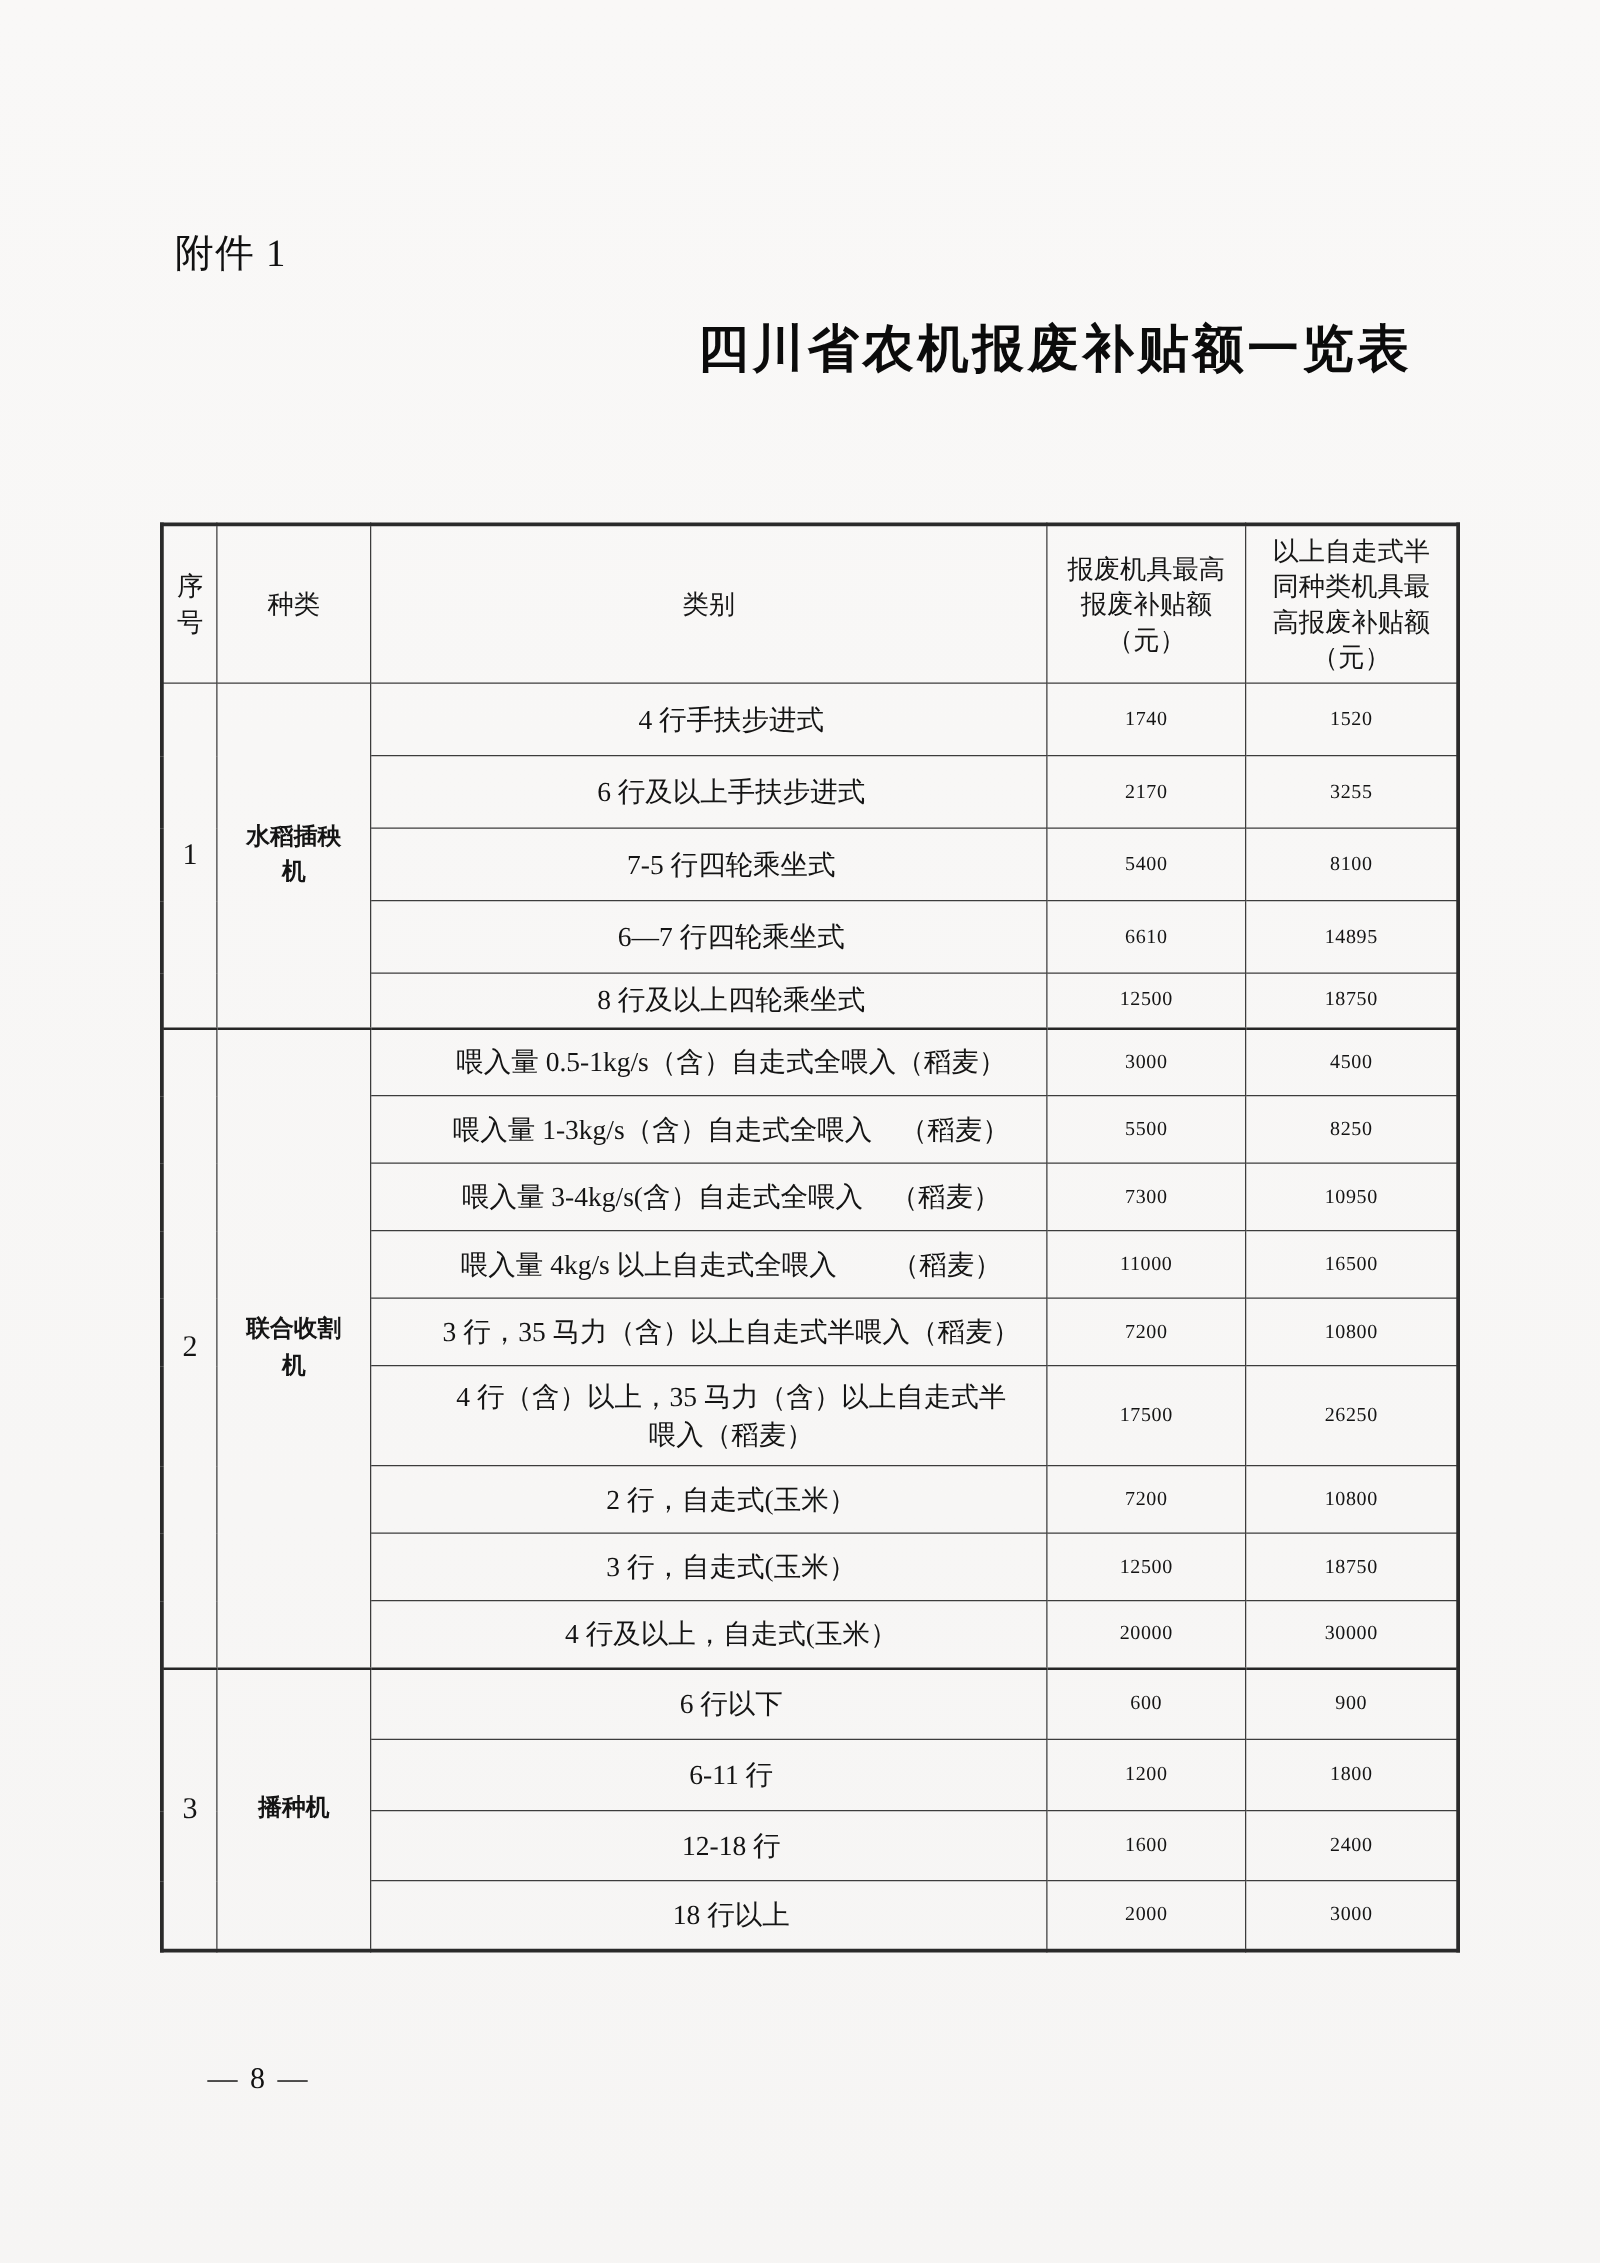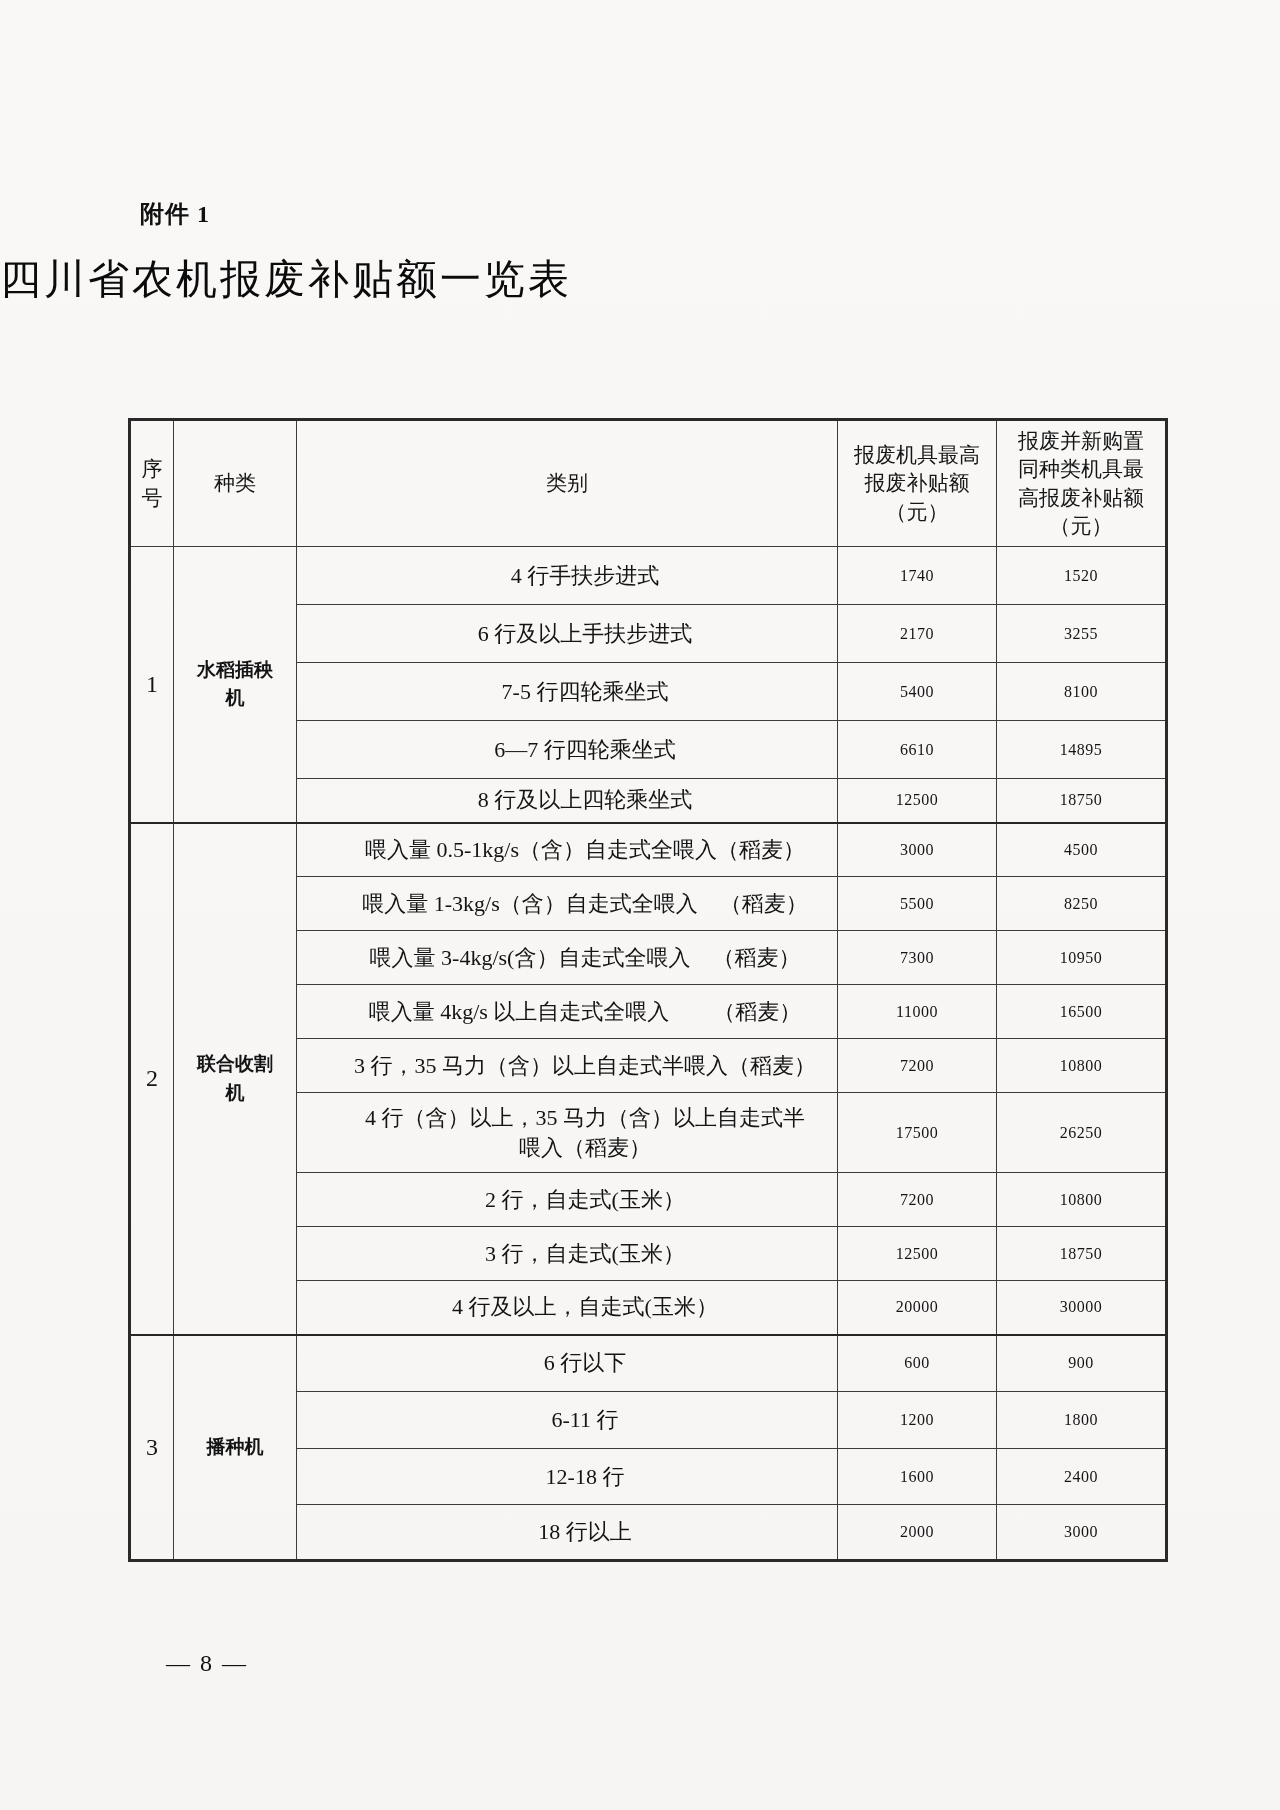--- a/index.html
+++ b/index.html
@@ -5,27 +5,27 @@
   html,body{margin:0;padding:0;}
   body{
     width:1280px;height:1810px;
     background:#f7f6f5;
     font-family:"Liberation Serif","DejaVu Serif",serif;
     color:#141414;
     position:relative;
   }
   .page{position:absolute;inset:0;background:linear-gradient(180deg,#f9f8f7 0%,#f6f5f4 100%);}
   .attachment{
-    position:absolute;left:140px;top:198px;
-    font-size:24px;letter-spacing:1px;color:#111;font-weight:bold;
+    position:absolute;left:140px;top:182px;
+    font-size:31px;letter-spacing:1px;color:#111;
   }
   .title{
     position:absolute;left:0;top:252px;width:1130px;
-    margin:0;text-align:left;
-    font-size:41px;font-weight:400;letter-spacing:3px;color:#0b0b0b;
+    margin:0;text-align:right;
+    font-size:41px;font-weight:700;letter-spacing:3px;color:#0b0b0b;
   }
   table.subsidy{
     position:absolute;left:128px;top:418px;
     border-collapse:collapse;table-layout:fixed;
     width:1037px;
     background:transparent;
   }
   table.subsidy{border:3px solid #2a2a2a;}
   .subsidy th,.subsidy td{
     border:1.6px solid #3c3c3c;
@@ -65,21 +65,21 @@
     </colgroup>
     <thead>
       <tr style="height:127px">
         <th>序
 号</th>
         <th>种类</th>
         <th>类别</th>
         <th>报废机具最高
 报废补贴额
 （元）</th>
-        <th>报废并新购置
+        <th>以上自走式半
 同种类机具最
 高报废补贴额
 （元）</th>
       </tr>
     </thead>
     <tbody>
 
       <tr style="height:58px">
         <td class="idx" rowspan="5">1</td>
         <td class="type" rowspan="5">水稻插秧

